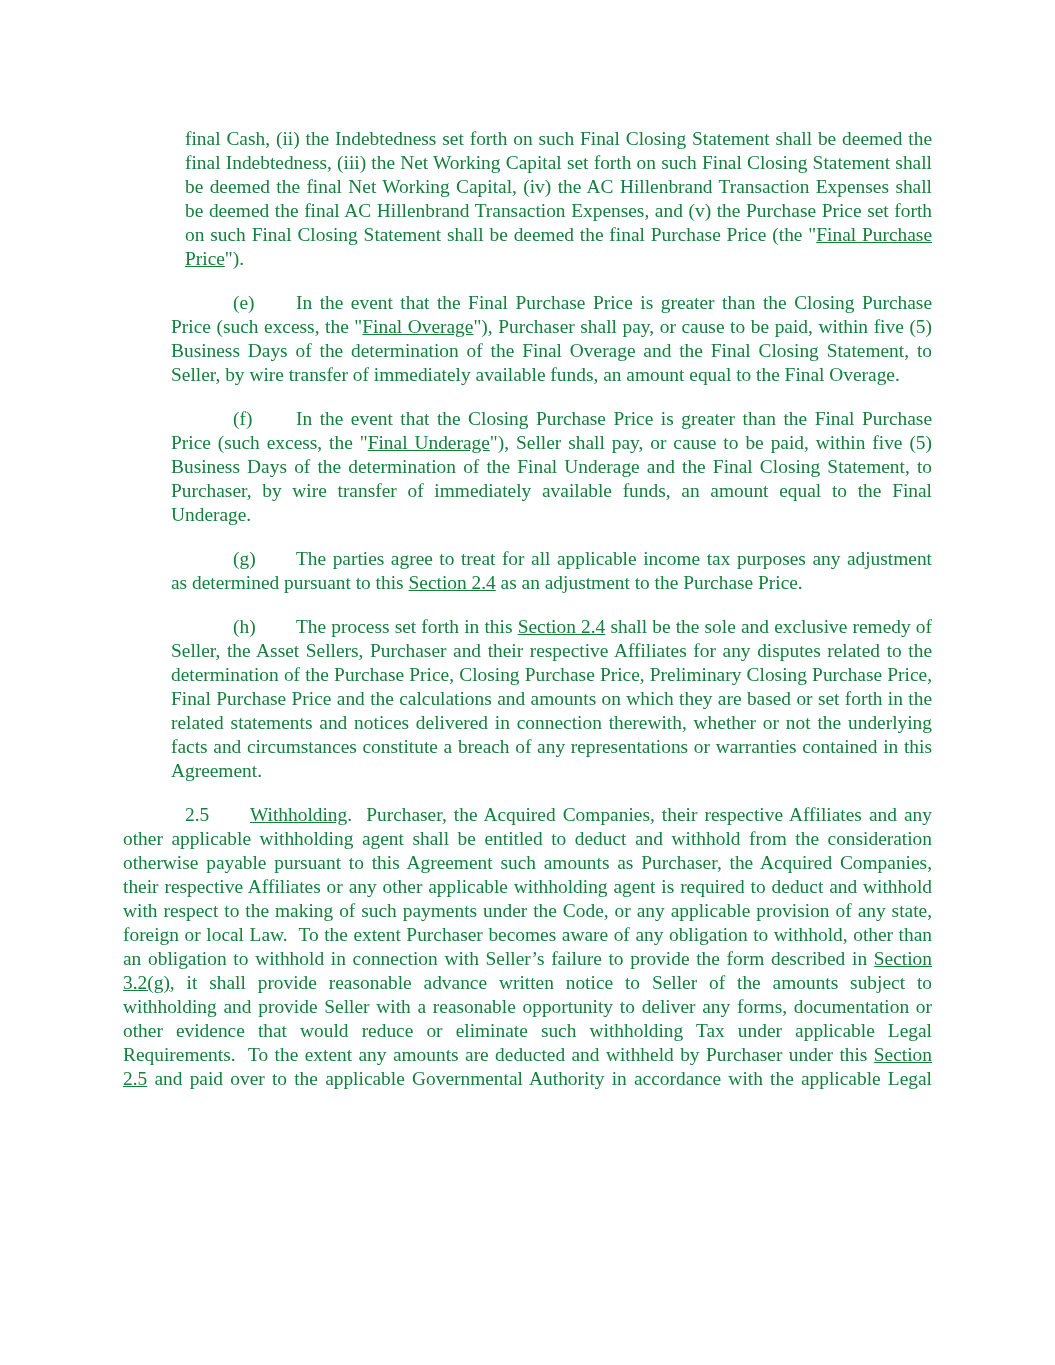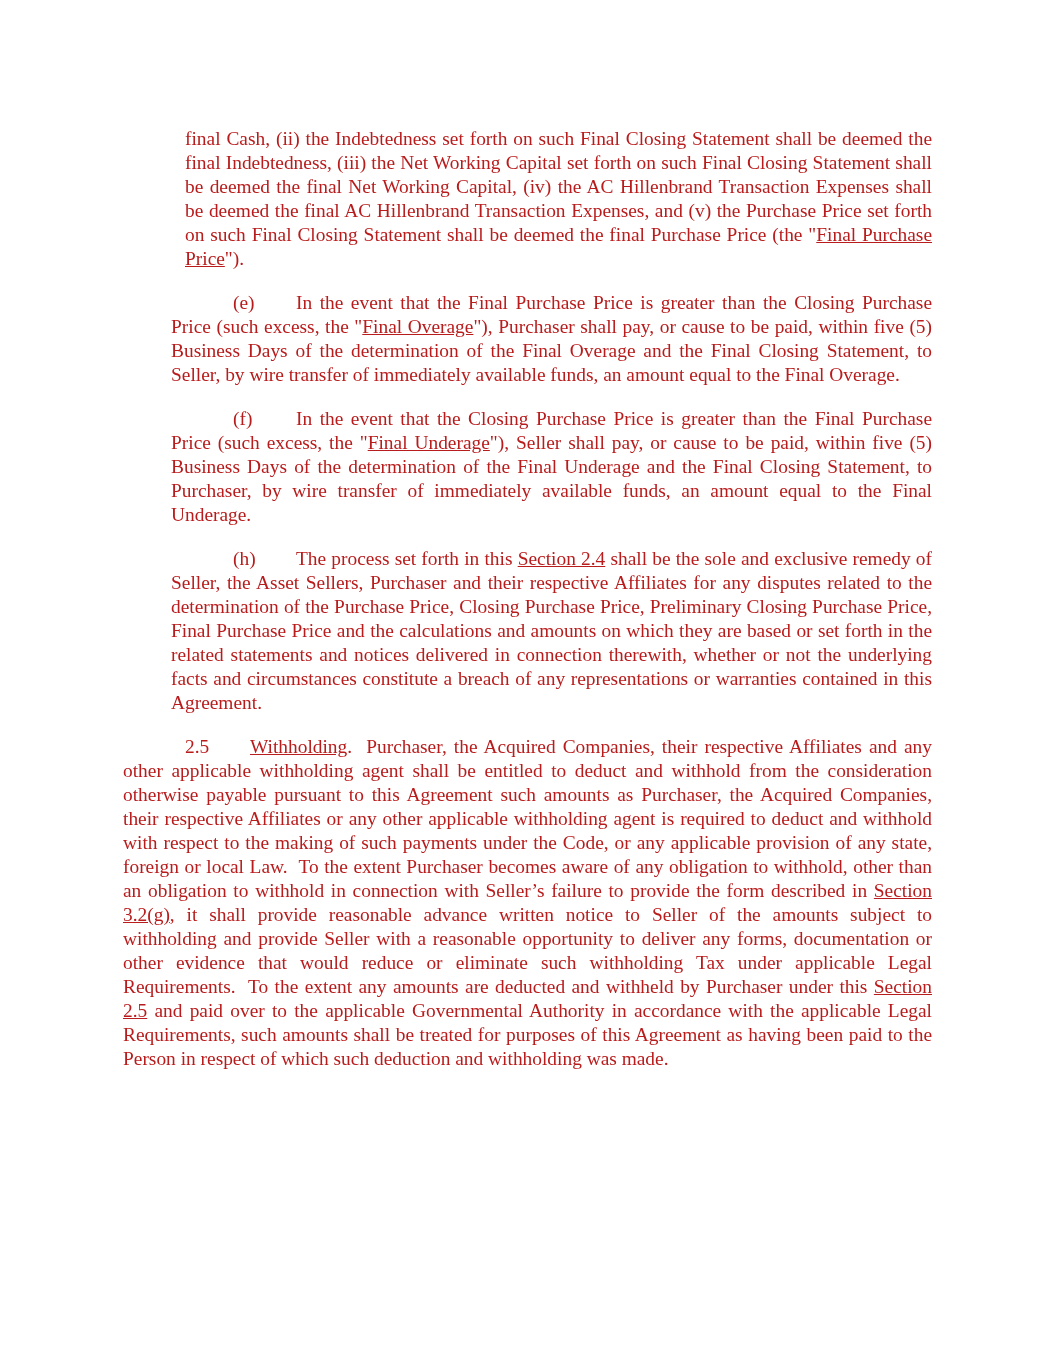--- a/index.html
+++ b/index.html
@@ -6,21 +6,21 @@
     margin: 0;
     padding: 0;
     background: #ffffff;
   }
   .page {
     position: relative;
     width: 1055px;
     height: 1090px;
     box-sizing: border-box;
     background: #ffffff;
-    color: #b91c1c;
+    color: #15803d;
     padding: 127px 123px 0 123px;
     overflow: hidden;
     font-family: "Liberation Serif", "DejaVu Serif", serif;
     font-size: 19.4px;
   }
   .para {
     margin: 0 0 20px 0;
     text-align: justify;
     line-height: 24px;
   }
@@ -40,16 +40,17 @@
   .u { text-decoration: underline; }
 </style>
 </head>
 <body>
 
 <div class="page">
   <div id="doc-content">
       <p class="para hang"><span>final Cash, (ii) the Indebtedness set forth on such Final Closing Statement shall be deemed the final Indebtedness, (iii) the Net Working Capital set forth on such Final Closing Statement shall be deemed the final Net Working Capital, (iv) the AC Hillenbrand Transaction Expenses shall be deemed the final AC Hillenbrand Transaction Expenses, and (v) the Purchase Price set forth on such Final Closing Statement shall be deemed the final Purchase Price (the "</span><span class="u">Final Purchase Price</span><span>").</span></p>
       <p class="para lettered"><span class="marker m-letter">(e)</span><span>In the event that the Final Purchase Price is greater than the Closing Purchase Price (such excess, the "</span><span class="u">Final Overage</span><span>"), Purchaser shall pay, or cause to be paid, within five (5) Business Days of the determination of the Final Overage and the Final Closing Statement, to Seller, by wire transfer of immediately available funds, an amount equal to the Final Overage.</span></p>
       <p class="para lettered"><span class="marker m-letter">(f)</span><span>In the event that the Closing Purchase Price is greater than the Final Purchase Price (such excess, the "</span><span class="u">Final Underage</span><span>"), Seller shall pay, or cause to be paid, within five (5) Business Days of the determination of the Final Underage and the Final Closing Statement, to Purchaser, by wire transfer of immediately available funds, an amount equal to the Final Underage.</span></p>
+      <p class="para lettered"><span class="marker m-letter">(g)</span><span>The parties agree to treat for all applicable income tax purposes any adjustment as determined pursuant to this </span><span class="u">Section 2.4</span><span> as an adjustment to the Purchase Price.</span></p>
       <p class="para lettered"><span class="marker m-letter">(h)</span><span>The process set forth in this </span><span class="u">Section 2.4</span><span> shall be the sole and exclusive remedy of Seller, the Asset Sellers, Purchaser and their respective Affiliates for any disputes related to the determination of the Purchase Price, Closing Purchase Price, Preliminary Closing Purchase Price, Final Purchase Price and the calculations and amounts on which they are based or set forth in the related statements and notices delivered in connection therewith, whether or not the underlying facts and circumstances constitute a breach of any representations or warranties contained in this Agreement.</span></p>
       <p class="para section"><span class="marker m-sec">2.5</span><span class="u">Withholding</span><span>.&nbsp; Purchaser, the Acquired Companies, their respective Affiliates and any other applicable withholding agent shall be entitled to deduct and withhold from the consideration otherwise payable pursuant to this Agreement such amounts as Purchaser, the Acquired Companies, their respective Affiliates or any other applicable withholding agent is required to deduct and withhold with respect to the making of such payments under the Code, or any applicable provision of any state, foreign or local Law.&nbsp; To the extent Purchaser becomes aware of any obligation to withhold, other than an obligation to withhold in connection with Seller’s failure to provide the form described in </span><span class="u">Section 3.2(g)</span><span>, it shall provide reasonable advance written notice to Seller of the amounts subject to withholding and provide Seller with a reasonable opportunity to deliver any forms, documentation or other evidence that would reduce or eliminate such withholding Tax under applicable Legal Requirements.&nbsp; To the extent any amounts are deducted and withheld by Purchaser under this </span><span class="u">Section 2.5</span><span> and paid over to the applicable Governmental Authority in accordance with the applicable Legal Requirements, such amounts shall be treated for purposes of this Agreement as having been paid to the Person in respect of which such deduction and withholding was made.</span></p>
     </div>
 </div>
 
 </body></html>

